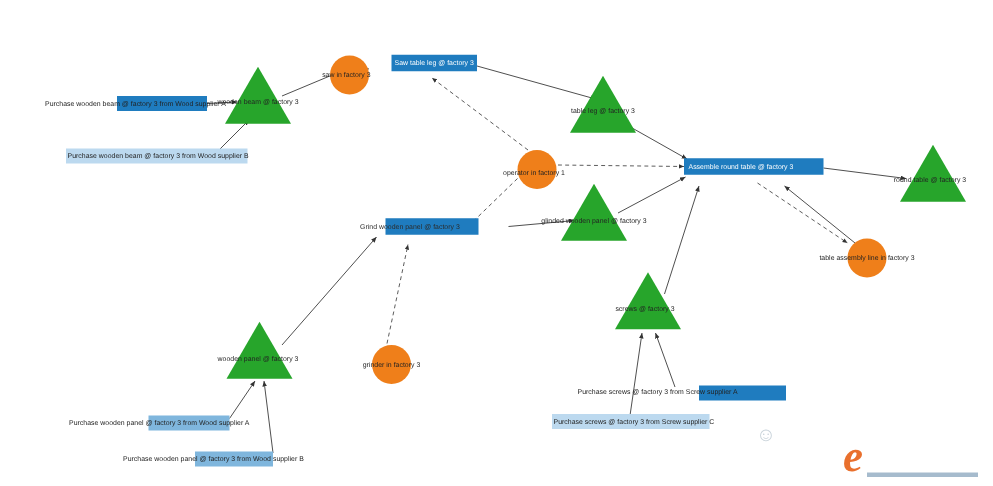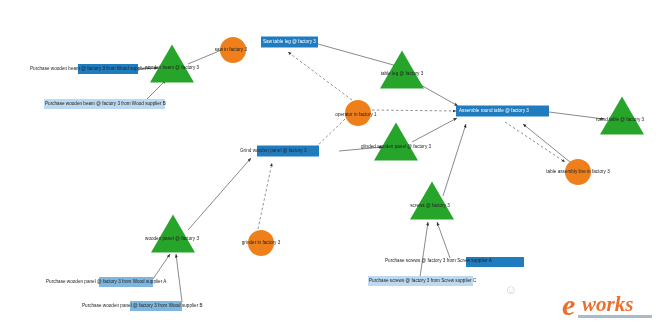--- a/index.html
+++ b/index.html
@@ -232,17 +232,16 @@
 
   <div class="hl" style="left:466px; top:262px; width:58px; height:10px;"></div>
   <div class="lbl l" style="left:385px; top:261px;">Purchase screws @ factory 3 from Screw supplier A</div>
 
   <div class="hl light" style="left:368px; top:281px; width:105px; height:10px;"></div>
   <div class="lbl l" style="left:369px; top:281px;">Purchase screws @ factory 3 from Screw supplier C</div>
 
   <div id="watermark">
     <div class="wm-face">☺</div>
     <div class="wm-e">e</div>
-    <div class="wm-works">works</div>
     <div class="wm-bar"></div>
   </div>
 
 </div>
 
 </body></html>

